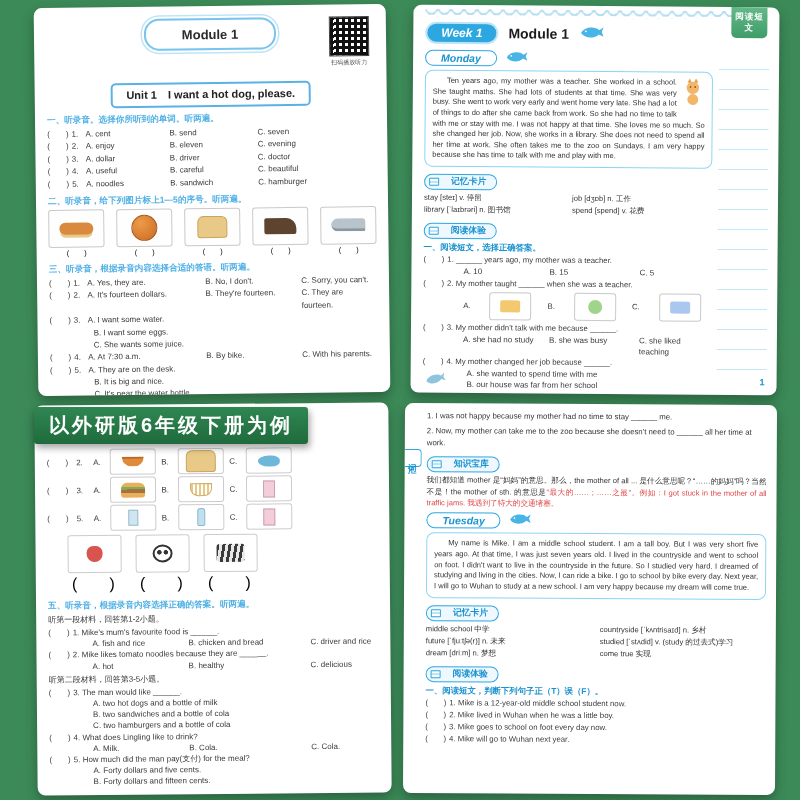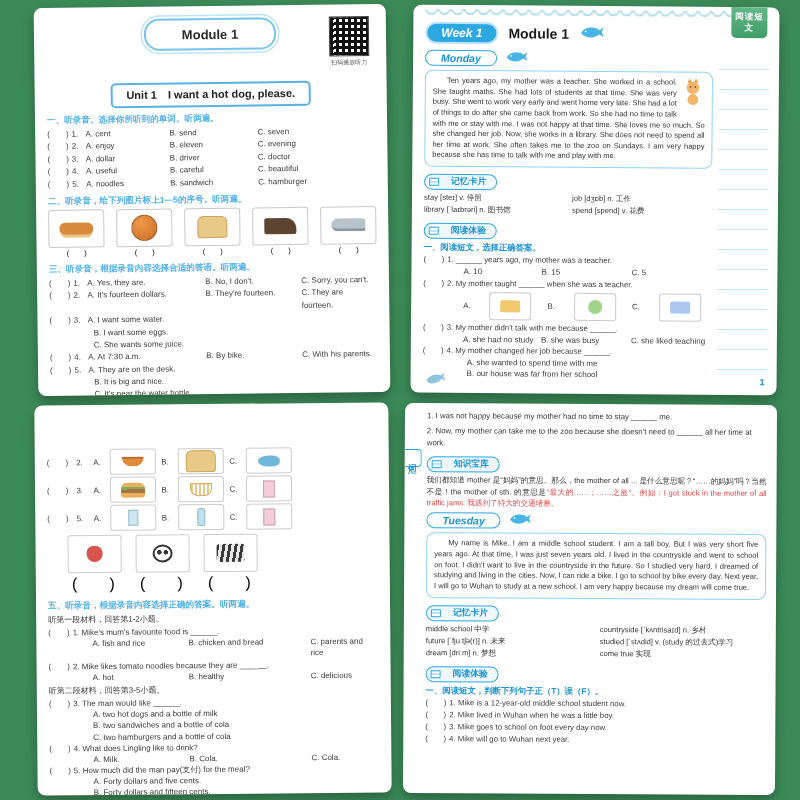--- a/index.html
+++ b/index.html
@@ -135,21 +135,21 @@
   .pill { display:inline-flex; align-items:center; gap:12px; border:1px solid #2da7e0;
           background:#eef8fe; color:#1a93cf; font-weight:bold; font-size:8.8px;
           padding:1px 10px 1px 4px; border-radius:8px; }
   .pill .ic { width:10px; height:8px; border:1px solid #2da7e0; border-radius:1px;
               background:linear-gradient(#fff 0 2px,#bfe4f6 2px 4px,#fff 4px 6px,#bfe4f6 6px); }
   .vocab2 { display:grid; grid-template-columns:1fr 1fr; column-gap:8px;
             font-size:7.6px; color:#333; line-height:1.6; }
   .ex-h { color:#1a93cf; font-weight:bold; font-size:8.4px; margin:3px 0 1px; }
   .rp .q { font-size:7.8px; }
   .rp .optrow { margin-left:40px; }
-  .rp .optrow .oa { flex:0 0 78px; } .rp .optrow .ob { flex:0 0 90px; } .rp .optrow .oc { flex:1; }
+  .rp .optrow .oa { flex:0 0 78px; } .rp .optrow .ob { flex:0 0 90px;margin-left:8px; } .rp .optrow .oc { flex:1; }
   .doodlerow { display:flex; gap:16px; margin:2px 0 2px 40px; align-items:center;
                font-size:7.8px; color:#333; }
   .dbox { width:42px; height:28px; border:1px solid #c9c9c9; border-radius:3px;
           display:flex; align-items:center; justify-content:center; margin-left:3px; }
   .d1 { width:20px; height:12px; background:#f2c96e; border-radius:2px; }
   .d2 { width:14px; height:14px; background:#9fd48a; border-radius:50%; }
   .d3 { width:20px; height:12px; background:#a9c7ef; border-radius:2px; }
   .p3-foot { position:absolute; bottom:4px; left:14px; right:12px;
              display:flex; justify-content:space-between; align-items:center; }
   .pageno { font-size:9px; color:#1a93cf; font-weight:bold; }
@@ -471,21 +471,21 @@
 
     <div class="sec-h">五、听录音，根据录音内容选择正确的答案。听两遍。</div>
     <div class="sub">听第一段材料，回答第1-2小题。</div>
     <div class="q">
         <span class="paren">(　　)</span>
         <span class="opt ftext">1. Mike's mum's favourite food is ______.</span>
       </div>
     <div class="optrow">
         <span class="opt oa">A. fish and rice</span>
         <span class="opt ob">B. chicken and bread</span>
-        <span class="opt oc">C. parents and rice</span>
+        <span class="opt oc">C. driver and rice</span>
       </div>
     <div class="q">
         <span class="paren">(　　)</span>
         <span class="opt ftext">2. Mike likes tomato noodles because they are ______.</span>
       </div>
     <div class="optrow">
         <span class="opt oa">A. hot</span>
         <span class="opt ob">B. healthy</span>
         <span class="opt oc">C. delicious</span>
       </div>
@@ -564,14 +564,15 @@
           <span class="paren">(　　)</span>
           <span class="opt ftext">3. Mike goes to school on foot every day now.</span>
         </div>
       <div class="q">
           <span class="paren">(　　)</span>
           <span class="opt ftext">4. Mike will go to Wuhan next year.</span>
         </div>
     </div>
   </section>
 
+  <div class="banner banner-l">以外研版6年级下册为例</div>
 
 </div>
 
 </body></html>

